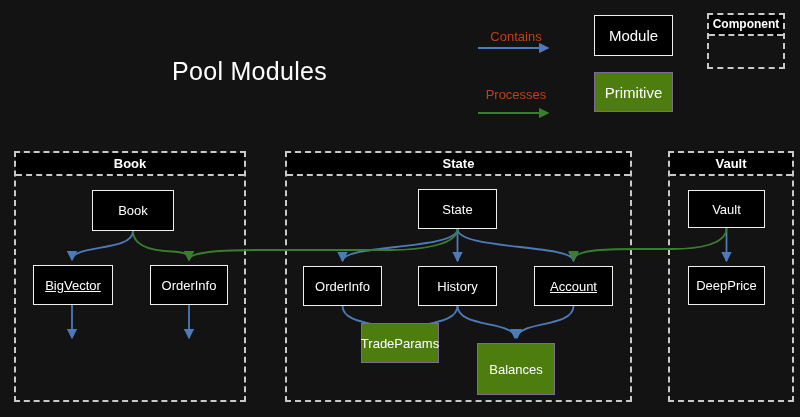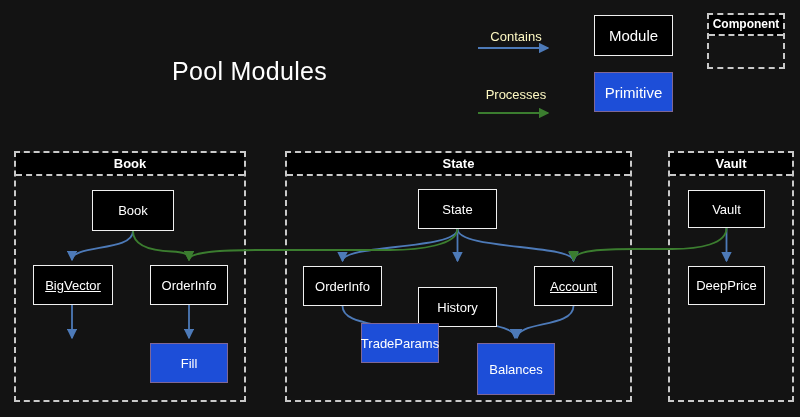--- a/index.html
+++ b/index.html
@@ -2,24 +2,24 @@
 <html><head>
 <meta charset="utf-8">
 <style>
   html,body{margin:0;padding:0;background:#131313;}
   #canvas{
     position:relative;width:800px;height:417px;background:#131313;
     font-family:"Liberation Sans","DejaVu Sans",sans-serif;color:#fff;overflow:hidden;
   }
   .title{position:absolute;left:172px;top:57px;font-size:25px;font-weight:normal;letter-spacing:.3px;}
   
-  .legend-label{position:absolute;width:76px;text-align:center;font-size:13px;color:#fef9c3;}
+  .legend-label{position:absolute;width:76px;text-align:center;font-size:13px;color:#c2410c;}
   .sample-box{position:absolute;display:flex;align-items:center;justify-content:center;font-size:15px;}
   .module{background:#000;border:1.5px solid #f0f0f0;}
-  .primitive{background:#1d4ed8;border:1.5px solid #7f6796;}
+  .primitive{background:#4d7c0f;border:1.5px solid #7f6796;}
   .component-sample{position:absolute;left:707px;top:13px;width:74px;height:52px;border:2px dashed #c9c9c9;background:transparent;}
   .component-sample .comp-title{display:block;background:#000;font-size:12px;font-weight:bold;text-align:center;
     padding:2px 1px 3px 1px;border-bottom:2px dashed #c9c9c9;}
   
   .group{position:absolute;border:2px dashed #c9c9c9;background:transparent;box-sizing:border-box;}
   .group-header{height:21px;line-height:21px;text-align:center;font-size:13px;font-weight:bold;
     background:#000;border-bottom:2px dashed #c9c9c9;}
   
   .node{position:absolute;display:flex;align-items:center;justify-content:center;
     font-size:13px;box-sizing:border-box;text-align:center;}
@@ -89,31 +89,28 @@
 
   <div class="node module" style="left:92px;top:190px;width:82px;height:41px;">
     <span>Book</span>
   </div>
   <div class="node module" style="left:33px;top:265px;width:80px;height:40px;text-decoration:underline;">
     <span>BigVector</span>
   </div>
   <div class="node module" style="left:150px;top:265px;width:78px;height:40px;">
     <span>OrderInfo</span>
   </div>
-  <div class="node primitive" style="left:150px;top:343px;width:78px;height:40px;">
-    <span>Fill</span>
-  </div>
 
   <div class="node module" style="left:418px;top:189px;width:79px;height:40px;">
     <span>State</span>
   </div>
   <div class="node module" style="left:303px;top:266px;width:79px;height:40px;">
     <span>OrderInfo</span>
   </div>
-  <div class="node module" style="left:418px;top:266px;width:79px;height:40px;margin-top:21px;">
+  <div class="node module" style="left:418px;top:266px;width:79px;height:40px;">
     <span>History</span>
   </div>
   <div class="node module" style="left:534px;top:266px;width:79px;height:40px;text-decoration:underline;">
     <span>Account</span>
   </div>
   <div class="node primitive" style="left:361px;top:323px;width:78px;height:40px;">
     <span>TradeParams</span>
   </div>
   <div class="node primitive" style="left:477px;top:343px;width:78px;height:52px;">
     <span>Balances</span>

